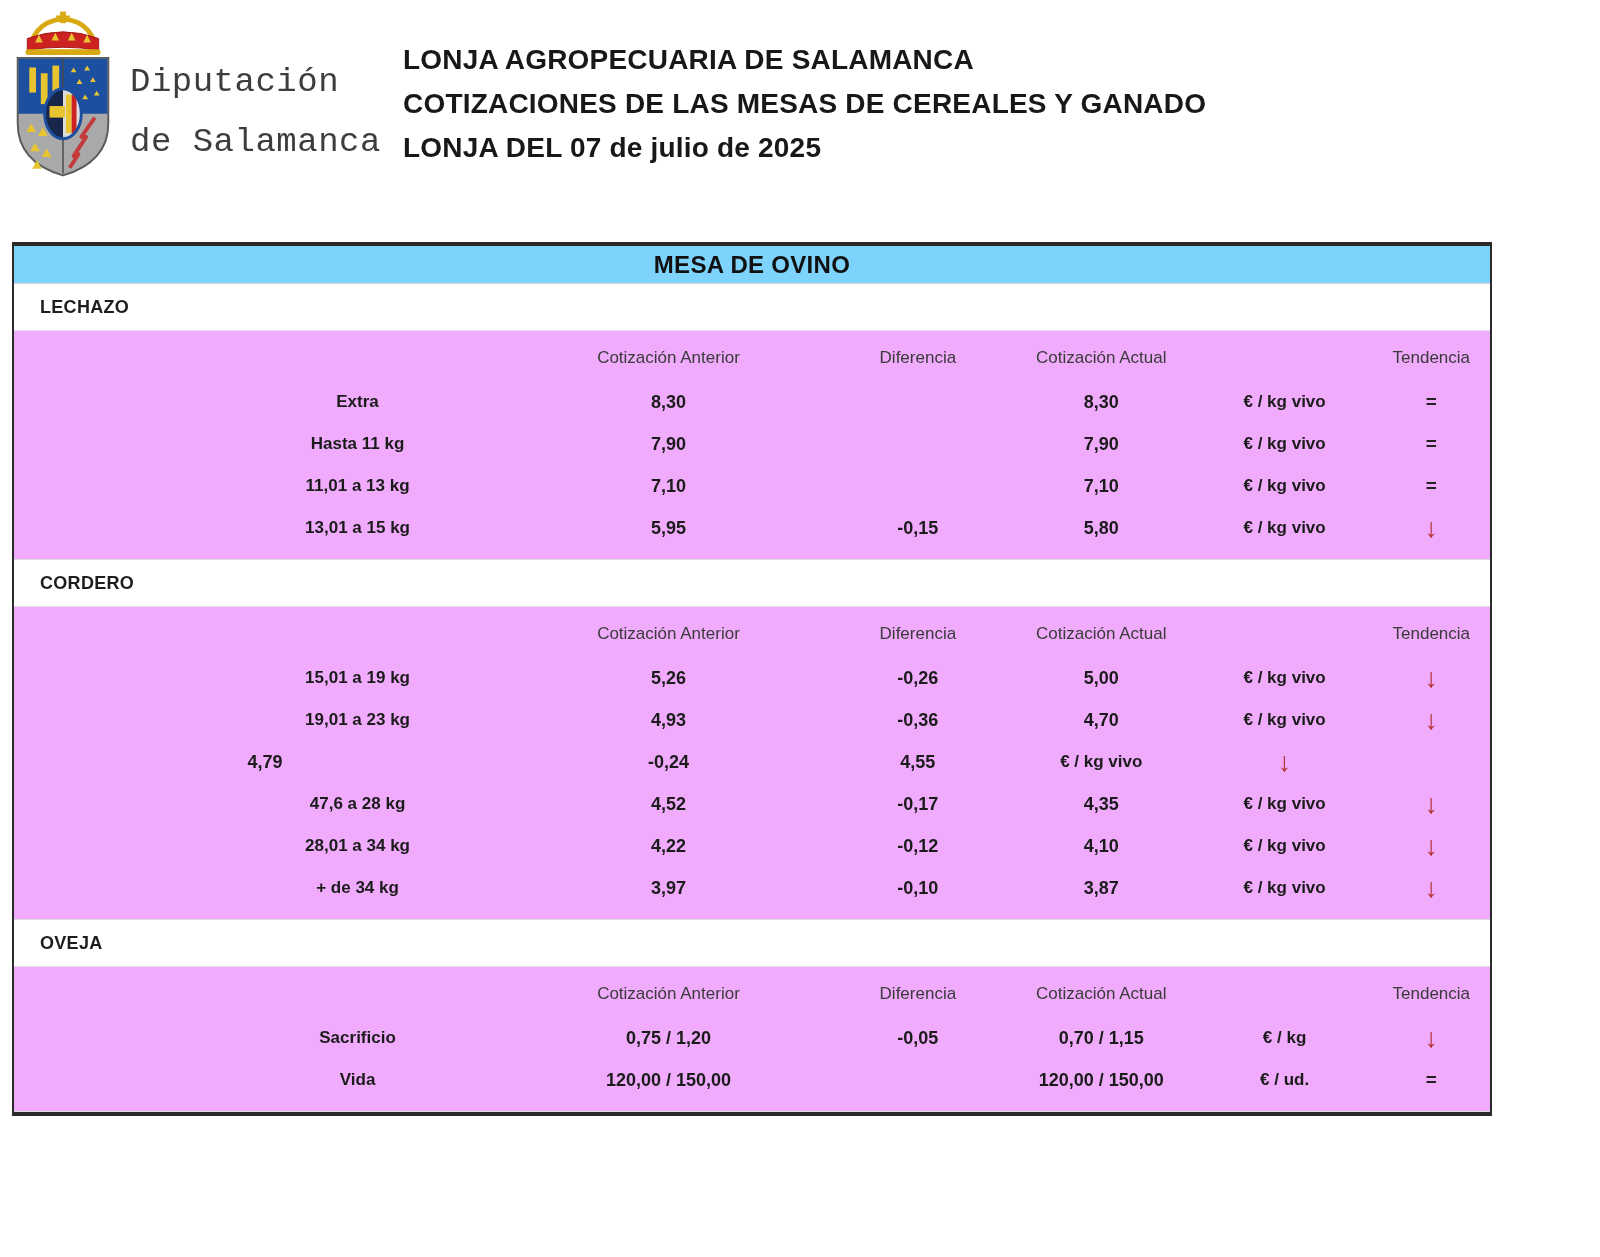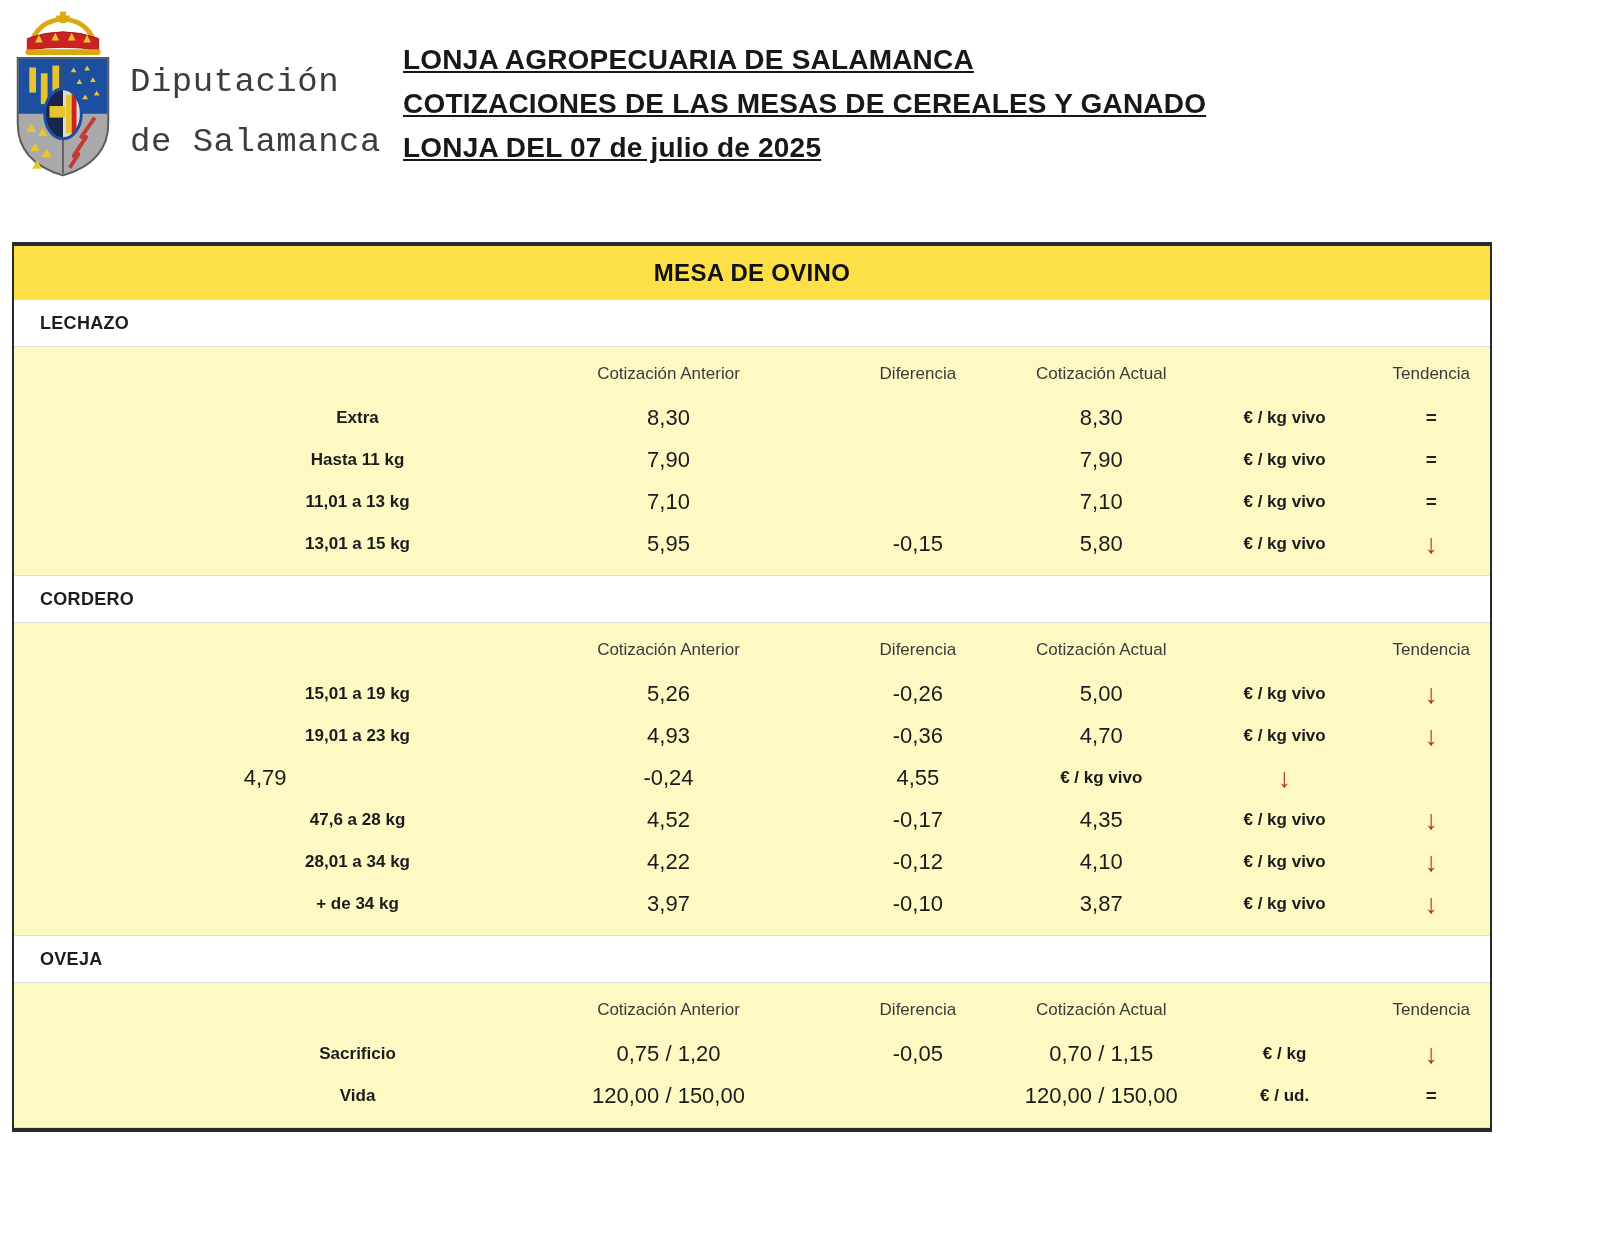--- a/index.html
+++ b/index.html
@@ -7,44 +7,44 @@
     font-family: "Liberation Sans", sans-serif; }
   body { position: relative; overflow: hidden; }
 
   
   .page-header { position: absolute; left: 10px; top: 8px; display: flex; }
   .crest { width: 106px; height: 172px; flex: 0 0 auto; }
   .org-name { margin-left: 14px; margin-top: 44px; color: #3d3d3d;
     font-size: 34px; line-height: 60px; font-weight: 400; letter-spacing: 0.5px; font-family: Liberation Mono, monospace; }
   .title-block { position: absolute; left: 403px; top: 38px;
     color: #181818; font-weight: 700; font-size: 28px; line-height: 44px;
-    letter-spacing: 0.2px; text-decoration: underline; }
+    letter-spacing: 0.2px; }
 
   
   .price-table { position: absolute; left: 12px; top: 242px; width: 1480px;
     border: 2px solid #2a2a2a; border-top-width: 4px; border-bottom-width: 4px;
     background: #ffffff; }
-  .table-title-row { background: #fde047; height: 54px; display: flex;
+  .table-title-row { background: #7dd3fc; height: 38px; display: flex;
     align-items: center; justify-content: center; border-bottom: 1px solid #d8d8d8;
     font-size: 24px; font-weight: 700; color: #111; letter-spacing: 0.3px; }
   .section-title-row { background: #ffffff; height: 46px; display: flex;
     align-items: center; padding-left: 26px; font-size: 18px; font-weight: 700;
     color: #1d1d1d; letter-spacing: 0.3px; }
-  .section-block { background: #fef9c3; padding: 4px 0 10px 9px;
+  .section-block { background: #f0abfc; padding: 4px 0 10px 9px;
     border-top: 1px solid #dedede; border-bottom: 1px solid #dedede; }
 
   .grid-row { display: grid;
     grid-template-columns: 33% 22% 12% 13% 12% 8%; align-items: center; }
   .header-row { height: 46px; }
   .data-row { height: 42px; }
   .cell { text-align: center; }
   .cell.label { text-align: center; padding-left: 185px; font-weight: 700;
     font-size: 17px; color: #1b1b1b; }
   .cell.head { font-weight: 400; font-size: 17px; color: #3a3a3a; }
-  .cell.num { font-weight: 400; font-size: 22px; color: #1b1b1b; }
+  .cell.num { font-weight: 700; font-size: 18px; color: #1b1b1b; }
   .cell.unit { font-weight: 700; font-size: 17px; color: #1b1b1b; }
   .cell.trend-equal { font-weight: 700; font-size: 19px; color: #222; }
   .cell.trend-down { font-weight: 700; font-size: 27px; color: #b03030;
     line-height: 27px; }
 </style>
 </head>
 <body>
 
 <div class="page-header">
   <svg class="crest" viewBox="0 0 110 175" xmlns="http://www.w3.org/2000/svg">

